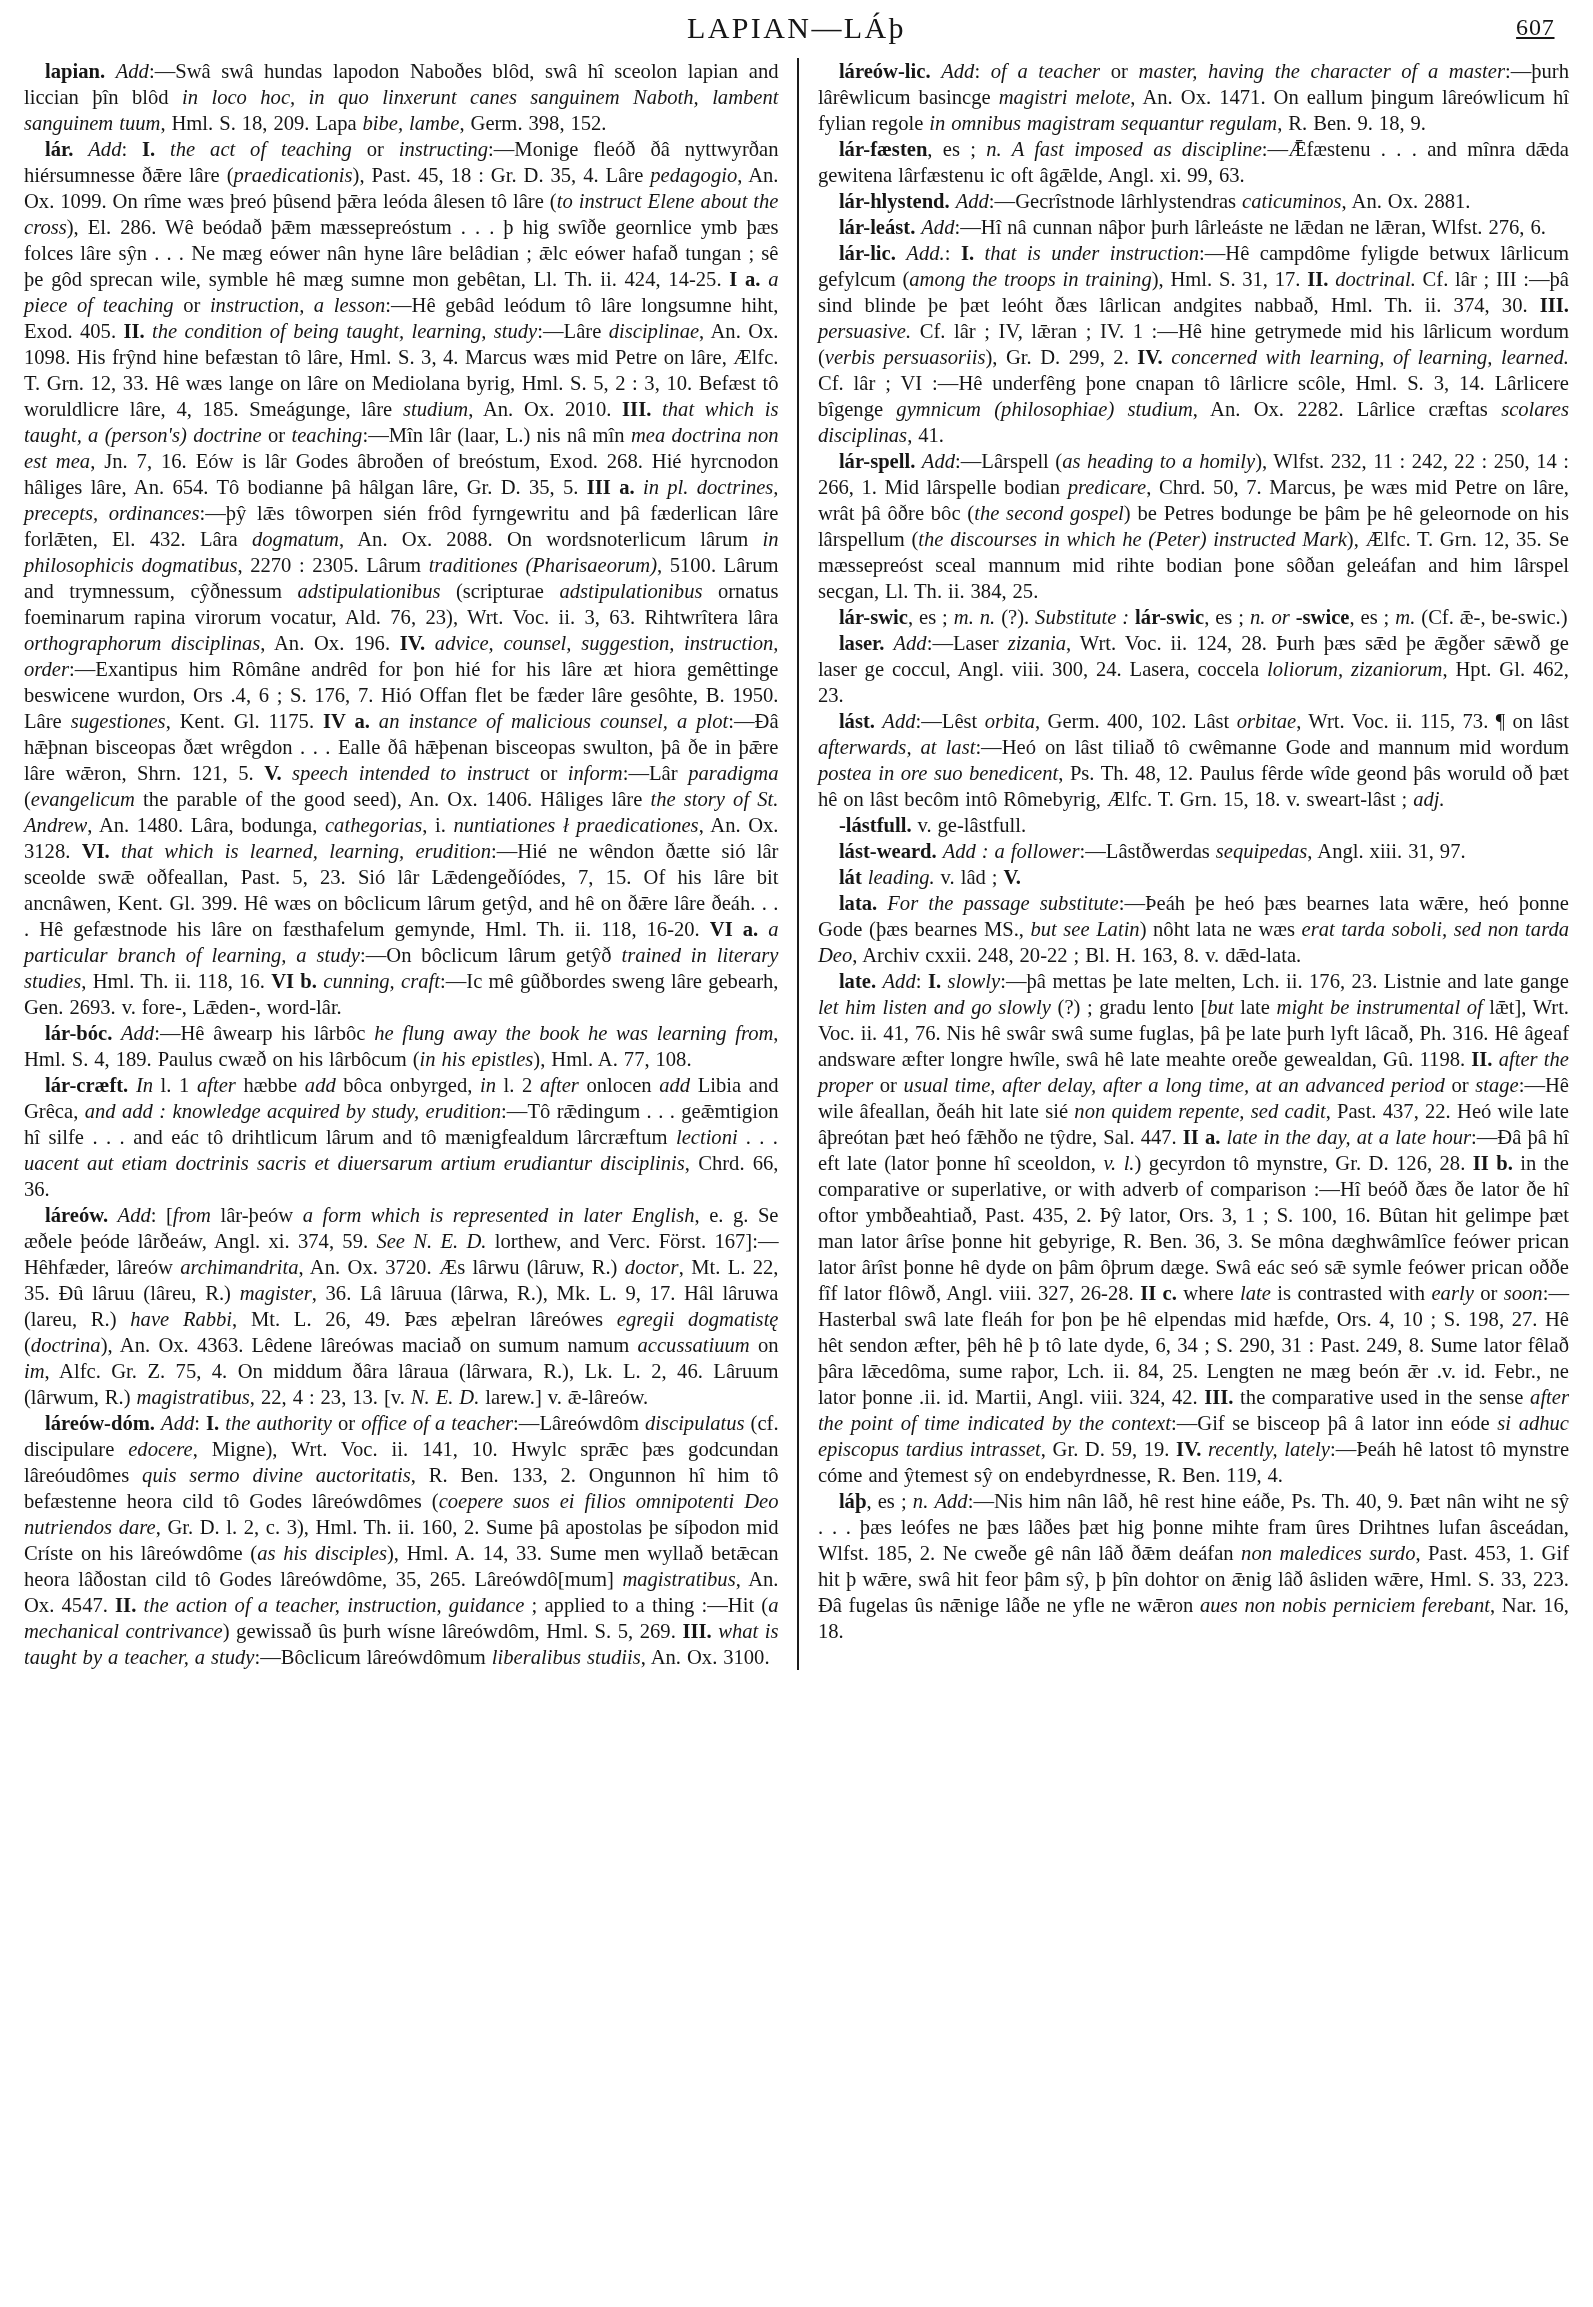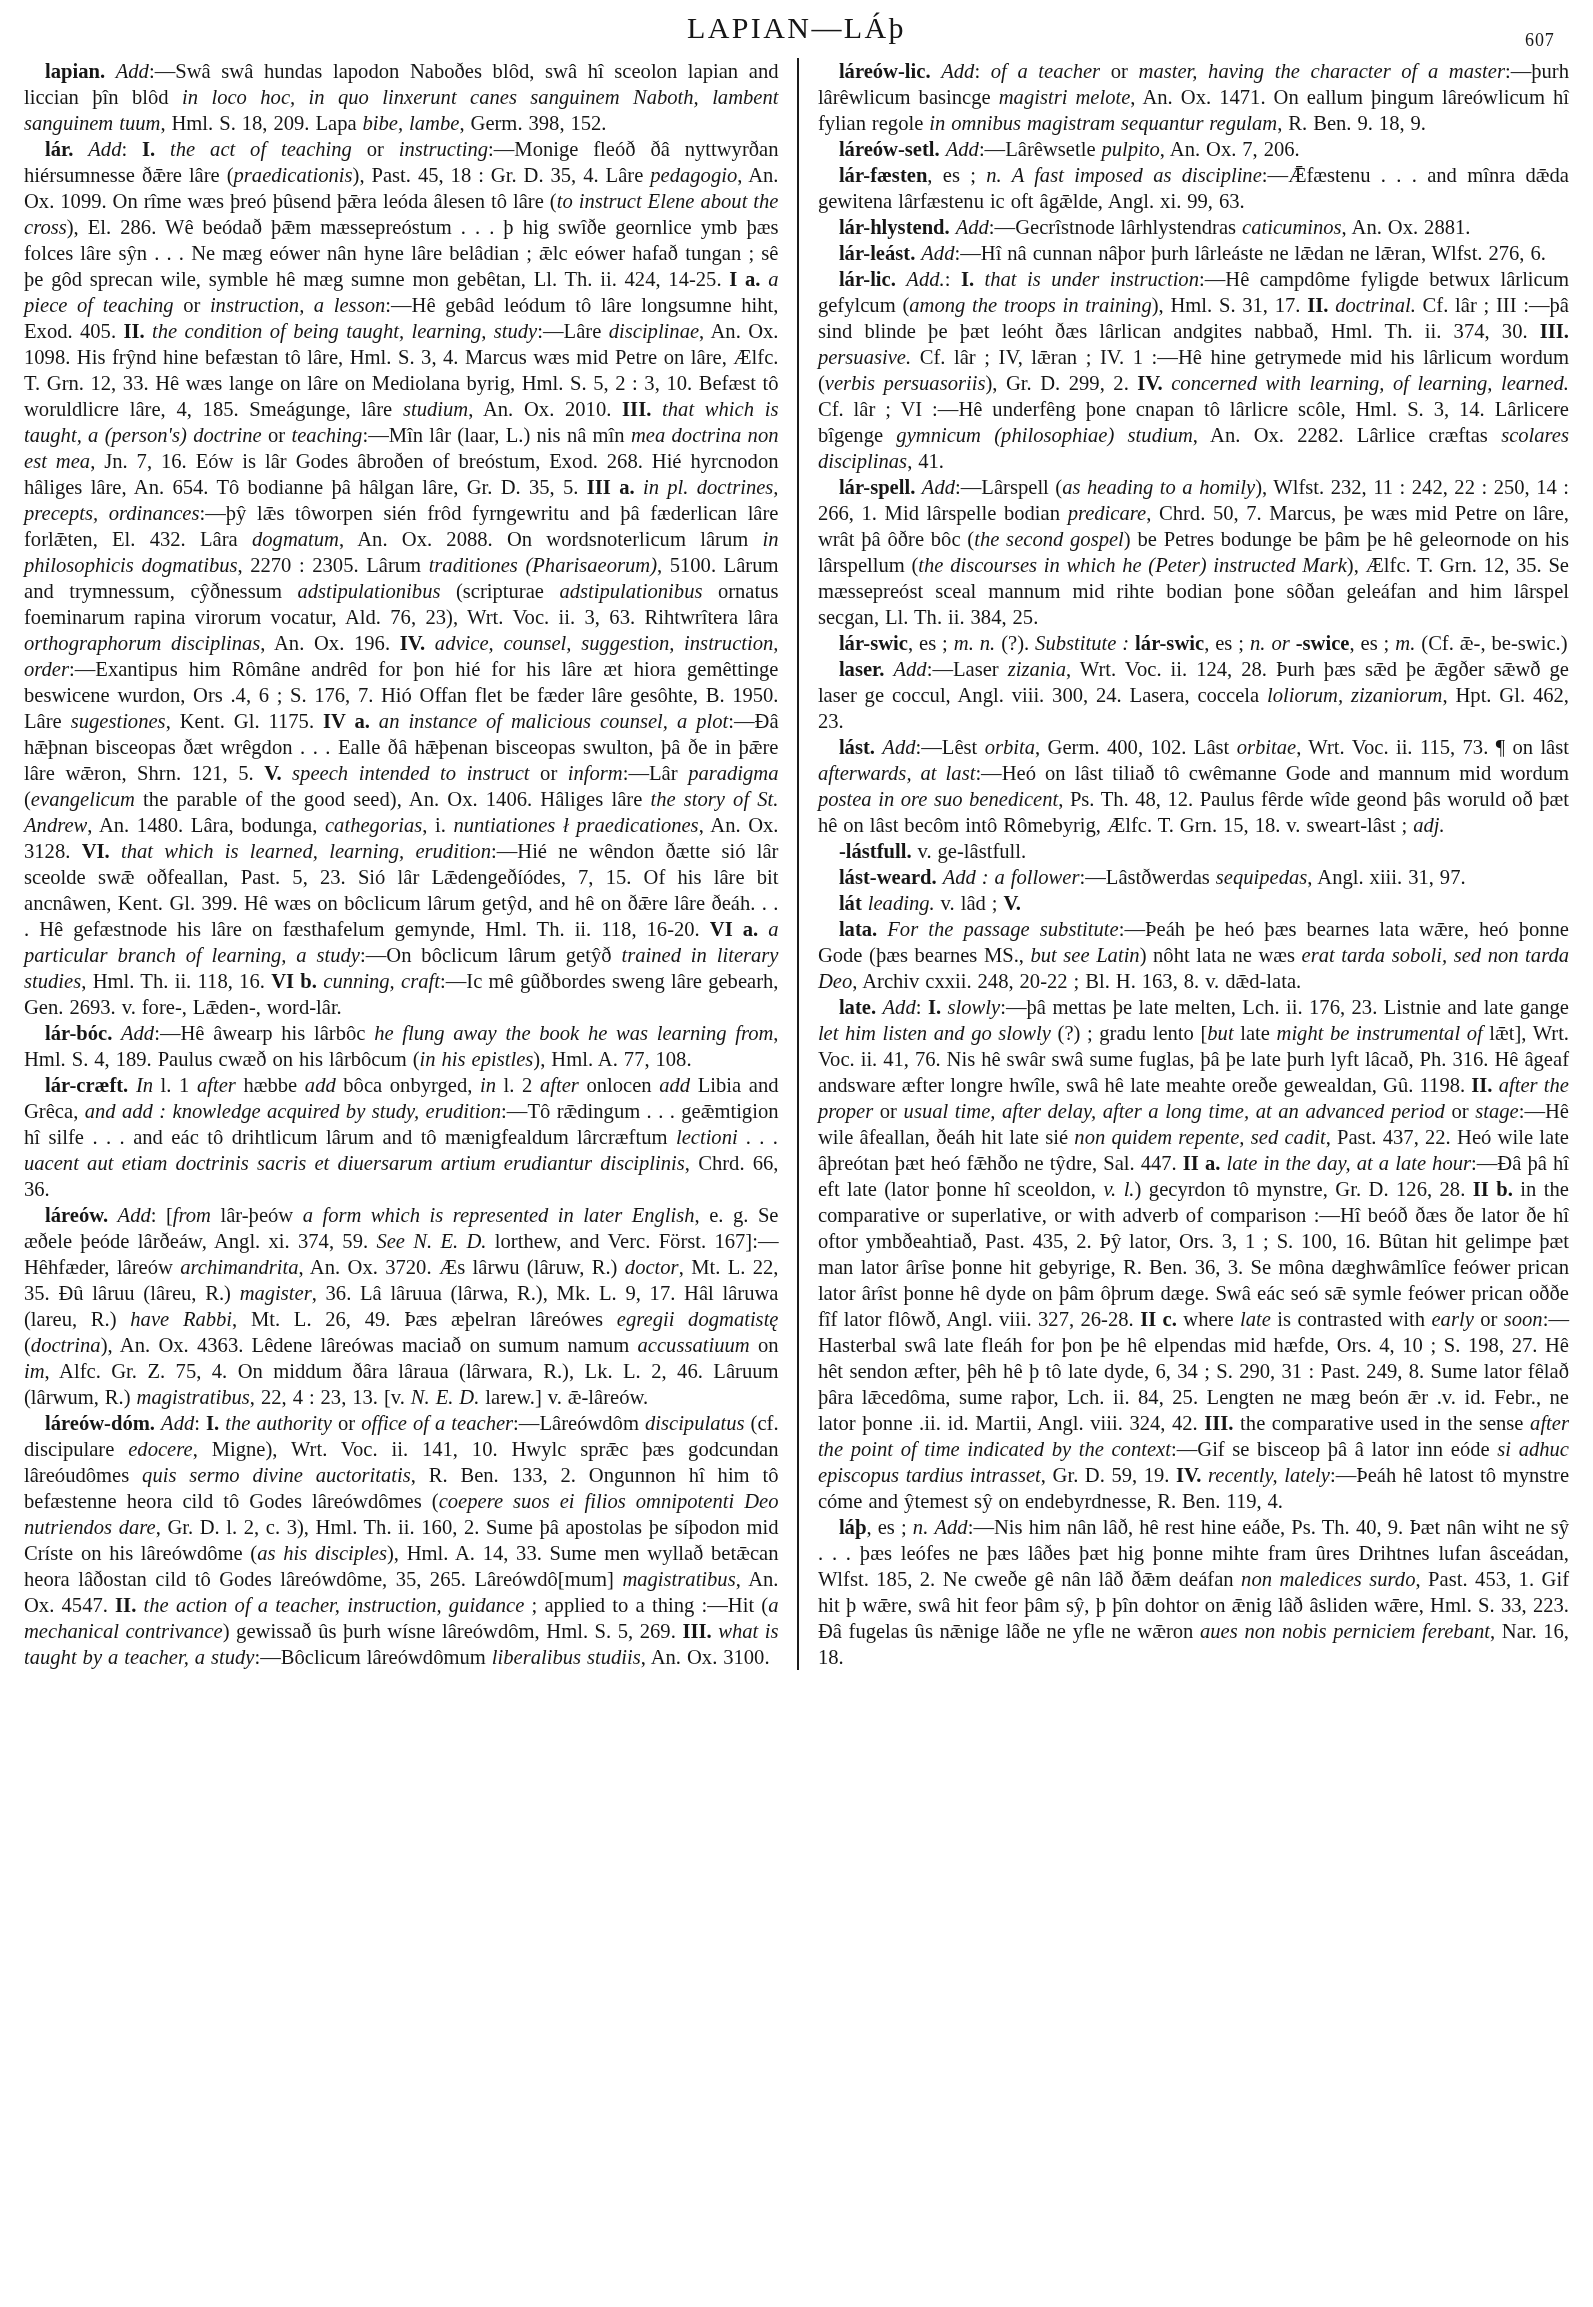--- a/index.html
+++ b/index.html
@@ -25,23 +25,24 @@
     position:absolute;
     left:0;right:0;
     text-align:center;
     font-size:30px;
     letter-spacing:2.4px;
     font-weight:400;
     white-space:nowrap;
   }
   .page-number{
     position:absolute;
-    right:14.5px;top:19px;
-    font-size:18px;
+    right:14.5px;top:3px;
+    font-size:24px;
     letter-spacing:0.8px;
+    text-decoration:underline;
   }
   .columns{
     display:flex;
     align-items:stretch;
     margin-top:4.8px;
   }
   .col{
     width:50%;
     box-sizing:border-box;
     font-size:20.6px;
@@ -73,21 +74,20 @@
     <div class="col col-left">
         <p class="entry"><span class="b">lapian.</span><span>  </span><span class="i">Add</span><span>:—Swâ swâ hundas lapodon Naboðes blôd, swâ hî sceolon lapian and liccian þîn blôd </span><span class="i">in loco hoc, in quo linxerunt canes sanguinem Naboth, lambent sanguinem tuum</span><span>, Hml. S. 18, 209.  Lapa </span><span class="i">bibe, lambe</span><span>, Germ. 398, 152.</span></p>
         <p class="entry"><span class="b">lár.</span><span>  </span><span class="i">Add</span><span>: </span><span class="b">I.</span><span> </span><span class="i">the act of teaching</span><span> or </span><span class="i">instructing</span><span>:—Monige fleóð ðâ nyttwyrðan hiérsumnesse ðǣre lâre (</span><span class="i">praedicationis</span><span>), Past. 45, 18 : Gr. D. 35, 4.  Lâre </span><span class="i">pedagogio</span><span>, An. Ox. 1099.  On rîme wæs þreó þûsend þǣra leóda âlesen tô lâre (</span><span class="i">to instruct Elene about the cross</span><span>), El. 286.  Wê beódað þǣm mæssepreóstum . . . þ hig swîðe geornlice ymb þæs folces lâre sŷn . . . Ne mæg eówer nân hyne lâre belâdian ; ǣlc eówer hafað tungan ; sê þe gôd sprecan wile, symble hê mæg sumne mon gebêtan, Ll. Th. ii. 424, 14-25.  </span><span class="b">I a.</span><span> </span><span class="i">a piece of teaching</span><span> or </span><span class="i">instruction, a lesson</span><span>:—Hê gebâd leódum tô lâre longsumne hiht, Exod. 405.  </span><span class="b">II.</span><span> </span><span class="i">the condition of being taught, learning, study</span><span>:—Lâre </span><span class="i">disciplinae</span><span>, An. Ox. 1098.  His frŷnd hine befæstan tô lâre, Hml. S. 3, 4.  Marcus wæs mid Petre on lâre, Ælfc. T. Grn. 12, 33.  Hê wæs lange on lâre on Mediolana byrig, Hml. S. 5, 2 : 3, 10.  Befæst tô woruldlicre lâre, 4, 185.  Smeágunge, lâre </span><span class="i">studium</span><span>, An. Ox. 2010.  </span><span class="b">III.</span><span> </span><span class="i">that which is taught, a (person's) doctrine</span><span> or </span><span class="i">teaching</span><span>:—Mîn lâr (laar, L.) nis nâ mîn </span><span class="i">mea doctrina non est mea</span><span>, Jn. 7, 16.  Eów is lâr Godes âbroðen of breóstum, Exod. 268.  Hié hyrcnodon hâliges lâre, An. 654.  Tô bodianne þâ hâlgan lâre, Gr. D. 35, 5.  </span><span class="b">III a.</span><span> </span><span class="i">in pl. doctrines, precepts, ordinances</span><span>:—þŷ lǣs tôworpen sién frôd fyrngewritu and þâ fæderlican lâre forlǣten, El. 432.  Lâra </span><span class="i">dogmatum</span><span>, An. Ox. 2088.  On wordsnoterlicum lârum </span><span class="i">in philosophicis dogmatibus</span><span>, 2270 : 2305.  Lârum </span><span class="i">traditiones (Pharisaeorum)</span><span>, 5100.  Lârum and trymnessum, cŷðnessum </span><span class="i">adstipulationibus</span><span> (scripturae </span><span class="i">adstipulationibus</span><span> ornatus foeminarum rapina virorum vocatur, Ald. 76, 23), Wrt. Voc. ii. 3, 63.  Rihtwrîtera lâra </span><span class="i">orthographorum disciplinas</span><span>, An. Ox. 196.  </span><span class="b">IV.</span><span> </span><span class="i">advice, counsel, suggestion, instruction, order</span><span>:—Exantipus him Rômâne andrêd for þon hié for his lâre æt hiora gemêttinge beswicene wurdon, Ors .4, 6 ; S. 176, 7.  Hió Offan flet be fæder lâre gesôhte, B. 1950.  Lâre </span><span class="i">sugestiones</span><span>, Kent. Gl. 1175.  </span><span class="b">IV a.</span><span> </span><span class="i">an instance of malicious counsel, a plot</span><span>:—Đâ hǣþnan bisceopas ðæt wrêgdon . . . Ealle ðâ hǣþenan bisceopas swulton, þâ ðe in þǣre lâre wǣron, Shrn. 121, 5.  </span><span class="b">V.</span><span> </span><span class="i">speech intended to instruct</span><span> or </span><span class="i">inform</span><span>:—Lâr </span><span class="i">paradigma</span><span> (</span><span class="i">evangelicum</span><span> the parable of the good seed), An. Ox. 1406.  Hâliges lâre </span><span class="i">the story of St. Andrew</span><span>, An. 1480.  Lâra, bodunga, </span><span class="i">cathegorias</span><span>, i. </span><span class="i">nuntiationes ł praedicationes</span><span>, An. Ox. 3128.  </span><span class="b">VI.</span><span> </span><span class="i">that which is learned, learning, erudition</span><span>:—Hié ne wêndon ðætte sió lâr sceolde swǣ oðfeallan, Past. 5, 23.  Sió lâr Lǣdengeðíódes, 7, 15.  Of his lâre bit ancnâwen, Kent. Gl. 399.  Hê wæs on bôclicum lârum getŷd, and hê on ðǣre lâre ðeáh. . . . Hê gefæstnode his lâre on fæsthafelum gemynde, Hml. Th. ii. 118, 16-20.  </span><span class="b">VI a.</span><span> </span><span class="i">a particular branch of learning, a study</span><span>:—On bôclicum lârum getŷð </span><span class="i">trained in literary studies</span><span>, Hml. Th. ii. 118, 16.  </span><span class="b">VI b.</span><span> </span><span class="i">cunning, craft</span><span>:—Ic mê gûðbordes sweng lâre gebearh, Gen. 2693.  v. fore-, Lǣden-, word-lâr.</span></p>
         <p class="entry"><span class="b">lár-bóc.</span><span>  </span><span class="i">Add</span><span>:—Hê âwearp his lârbôc </span><span class="i">he flung away the book he was learning from</span><span>, Hml. S. 4, 189.  Paulus cwæð on his lârbôcum (</span><span class="i">in his epistles</span><span>), Hml. A. 77, 108.</span></p>
         <p class="entry"><span class="b">lár-cræft.</span><span>  </span><span class="i">In</span><span> l. 1 </span><span class="i">after</span><span> hæbbe </span><span class="i">add</span><span> bôca onbyrged, </span><span class="i">in</span><span> l. 2 </span><span class="i">after</span><span> onlocen </span><span class="i">add</span><span> Libia and Grêca, </span><span class="i">and add : knowledge acquired by study, erudition</span><span>:—Tô rǣdingum . . . geǣmtigion hî silfe . . . and eác tô drihtlicum lârum and tô mænigfealdum lârcræftum </span><span class="i">lectioni . . . uacent aut etiam doctrinis sacris et diuersarum artium erudiantur disciplinis</span><span>, Chrd. 66, 36.</span></p>
         <p class="entry"><span class="b">láreów.</span><span>  </span><span class="i">Add</span><span>: [</span><span class="i">from</span><span> lâr-þeów </span><span class="i">a form which is represented in later English</span><span>, e. g. Se æðele þeóde lârðeáw, Angl. xi. 374, 59.  </span><span class="i">See N. E. D.</span><span> lorthew, and Verc. Först. 167]:—Hêhfæder, lâreów </span><span class="i">archimandrita</span><span>, An. Ox. 3720.  Æs lârwu (lâruw, R.) </span><span class="i">doctor</span><span>, Mt. L. 22, 35.  Ðû lâruu (lâreu, R.) </span><span class="i">magister</span><span>, 36.  Lâ lâruua (lârwa, R.), Mk. L. 9, 17.  Hâl lâruwa (lareu, R.) </span><span class="i">have Rabbi</span><span>, Mt. L. 26, 49.  Þæs æþelran lâreówes </span><span class="i">egregii dogmatistę</span><span> (</span><span class="i">doctrina</span><span>), An. Ox. 4363.  Lêdene lâreówas maciað on sumum namum </span><span class="i">accussatiuum</span><span> on </span><span class="i">im</span><span>, Alfc. Gr. Z. 75, 4.  On middum ðâra lâraua (lârwara, R.), Lk. L. 2, 46.  Lâruum (lârwum, R.) </span><span class="i">magistratibus</span><span>, 22, 4 : 23, 13.  [v. </span><span class="i">N. E. D.</span><span> larew.]  v. ǣ-lâreów.</span></p>
         <p class="entry"><span class="b">láreów-dóm.</span><span>  </span><span class="i">Add</span><span>: </span><span class="b">I.</span><span> </span><span class="i">the authority</span><span> or </span><span class="i">office of a teacher</span><span>:—Lâreówdôm </span><span class="i">discipulatus</span><span> (cf. discipulare </span><span class="i">edocere</span><span>, Migne), Wrt. Voc. ii. 141, 10.  Hwylc sprǣc þæs godcundan lâreóudômes </span><span class="i">quis sermo divine auctoritatis</span><span>, R. Ben. 133, 2.  Ongunnon hî him tô befæstenne heora cild tô Godes lâreówdômes (</span><span class="i">coepere suos ei filios omnipotenti Deo nutriendos dare</span><span>, Gr. D. l. 2, c. 3), Hml. Th. ii. 160, 2.  Sume þâ apostolas þe síþodon mid Críste on his lâreówdôme (</span><span class="i">as his disciples</span><span>), Hml. A. 14, 33.  Sume men wyllað betǣcan heora lâðostan cild tô Godes lâreówdôme, 35, 265.  Lâreówdô[mum] </span><span class="i">magistratibus</span><span>, An. Ox. 4547.  </span><span class="b">II.</span><span> </span><span class="i">the action of a teacher, instruction, guidance</span><span> ; applied to a thing :—Hit (</span><span class="i">a mechanical contrivance</span><span>) gewissað ûs þurh wísne lâreówdôm, Hml. S. 5, 269.  </span><span class="b">III.</span><span> </span><span class="i">what is taught by a teacher, a study</span><span>:—Bôclicum lâreówdômum </span><span class="i">liberalibus studiis</span><span>, An. Ox. 3100.</span></p>
       </div>
     <div class="col col-right">
         <p class="entry"><span class="b">láreów-lic.</span><span>  </span><span class="i">Add</span><span>: </span><span class="i">of a teacher</span><span> or </span><span class="i">master, having the character of a master</span><span>:—þurh lârêwlicum basincge </span><span class="i">magistri melote</span><span>, An. Ox. 1471.  On eallum þingum lâreówlicum hî fylian regole </span><span class="i">in omnibus magistram sequantur regulam</span><span>, R. Ben. 9. 18, 9.</span></p>
-        <p class="entry"><span class="b">láreów-setl.</span><span>  </span><span class="i">Add</span><span>:—Lârêwsetle </span><span class="i">pulpito</span><span>, An. Ox. 7, 206.</span></p>
         <p class="entry"><span class="b">lár-fæsten</span><span>, es ; </span><span class="i">n.  A fast imposed as discipline</span><span>:—Ǣfæstenu . . . and mînra dǣda gewitena lârfæstenu ic oft âgǣlde, Angl. xi. 99, 63.</span></p>
         <p class="entry"><span class="b">lár-hlystend.</span><span>  </span><span class="i">Add</span><span>:—Gecrîstnode lârhlystendras </span><span class="i">caticuminos</span><span>, An. Ox. 2881.</span></p>
         <p class="entry"><span class="b">lár-leást.</span><span>  </span><span class="i">Add</span><span>:—Hî nâ cunnan nâþor þurh lârleáste ne lǣdan ne lǣran, Wlfst. 276, 6.</span></p>
         <p class="entry"><span class="b">lár-lic.</span><span>  </span><span class="i">Add.</span><span>: </span><span class="b">I.</span><span> </span><span class="i">that is under instruction</span><span>:—Hê campdôme fyligde betwux lârlicum gefylcum (</span><span class="i">among the troops in training</span><span>), Hml. S. 31, 17.  </span><span class="b">II.</span><span> </span><span class="i">doctrinal.</span><span>  Cf. lâr ; III :—þâ sind blinde þe þæt leóht ðæs lârlican andgites nabbað, Hml. Th. ii. 374, 30.  </span><span class="b">III.</span><span> </span><span class="i">persuasive.</span><span>  Cf. lâr ; IV, lǣran ; IV. 1 :—Hê hine getrymede mid his lârlicum wordum (</span><span class="i">verbis persuasoriis</span><span>), Gr. D. 299, 2.  </span><span class="b">IV.</span><span> </span><span class="i">concerned with learning, of learning, learned.</span><span>  Cf. lâr ; VI :—Hê underfêng þone cnapan tô lârlicre scôle, Hml. S. 3, 14.  Lârlicere bîgenge </span><span class="i">gymnicum (philosophiae) studium</span><span>, An. Ox. 2282.  Lârlice cræftas </span><span class="i">scolares disciplinas</span><span>, 41.</span></p>
         <p class="entry"><span class="b">lár-spell.</span><span>  </span><span class="i">Add</span><span>:—Lârspell (</span><span class="i">as heading to a homily</span><span>), Wlfst. 232, 11 : 242, 22 : 250, 14 : 266, 1.  Mid lârspelle bodian </span><span class="i">predicare</span><span>, Chrd. 50, 7.  Marcus, þe wæs mid Petre on lâre, wrât þâ ôðre bôc (</span><span class="i">the second gospel</span><span>) be Petres bodunge be þâm þe hê geleornode on his lârspellum (</span><span class="i">the discourses in which he (Peter) instructed Mark</span><span>), Ælfc. T. Grn. 12, 35.  Se mæssepreóst sceal mannum mid rihte bodian þone sôðan geleáfan and him lârspel secgan, Ll. Th. ii. 384, 25.</span></p>
         <p class="entry"><span class="b">lár-swic</span><span>, es ; </span><span class="i">m. n.</span><span> (?).  </span><span class="i">Substitute :</span><span> </span><span class="b">lár-swic</span><span>, es ; </span><span class="i">n. or</span><span> </span><span class="b">-swice</span><span>, es ; </span><span class="i">m.</span><span>  (Cf. ǣ-, be-swic.)</span></p>
         <p class="entry"><span class="b">laser.</span><span>  </span><span class="i">Add</span><span>:—Laser </span><span class="i">zizania</span><span>, Wrt. Voc. ii. 124, 28.  Þurh þæs sǣd þe ǣgðer sǣwð ge laser ge coccul, Angl. viii. 300, 24.  Lasera, coccela </span><span class="i">loliorum, zizaniorum</span><span>, Hpt. Gl. 462, 23.</span></p>
         <p class="entry"><span class="b">lást.</span><span>  </span><span class="i">Add</span><span>:—Lêst </span><span class="i">orbita</span><span>, Germ. 400, 102.  Lâst </span><span class="i">orbitae</span><span>, Wrt. Voc. ii. 115, 73.  ¶ on lâst </span><span class="i">afterwards, at last</span><span>:—Heó on lâst tiliað tô cwêmanne Gode and mannum mid wordum </span><span class="i">postea in ore suo benedicent</span><span>, Ps. Th. 48, 12.  Paulus fêrde wîde geond þâs woruld oð þæt hê on lâst becôm intô Rômebyrig, Ælfc. T. Grn. 15, 18.  v. sweart-lâst ; </span><span class="i">adj.</span></p>
         <p class="entry"><span class="b">-lástfull.</span><span>  v. ge-lâstfull.</span></p>
         <p class="entry"><span class="b">lást-weard.</span><span>  </span><span class="i">Add : a follower</span><span>:—Lâstðwerdas </span><span class="i">sequipedas</span><span>, Angl. xiii. 31, 97.</span></p>

